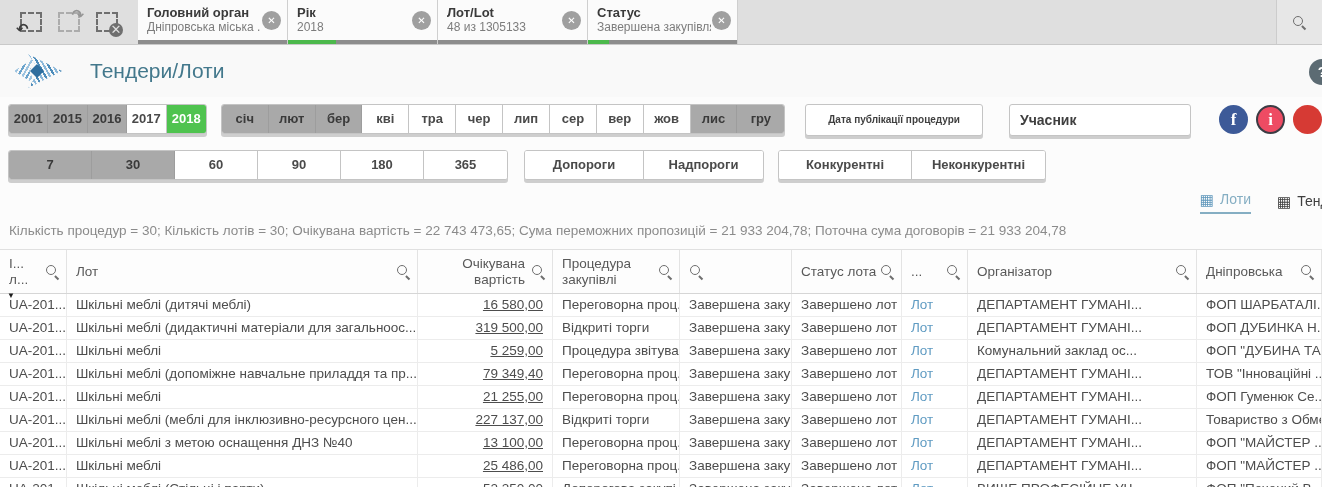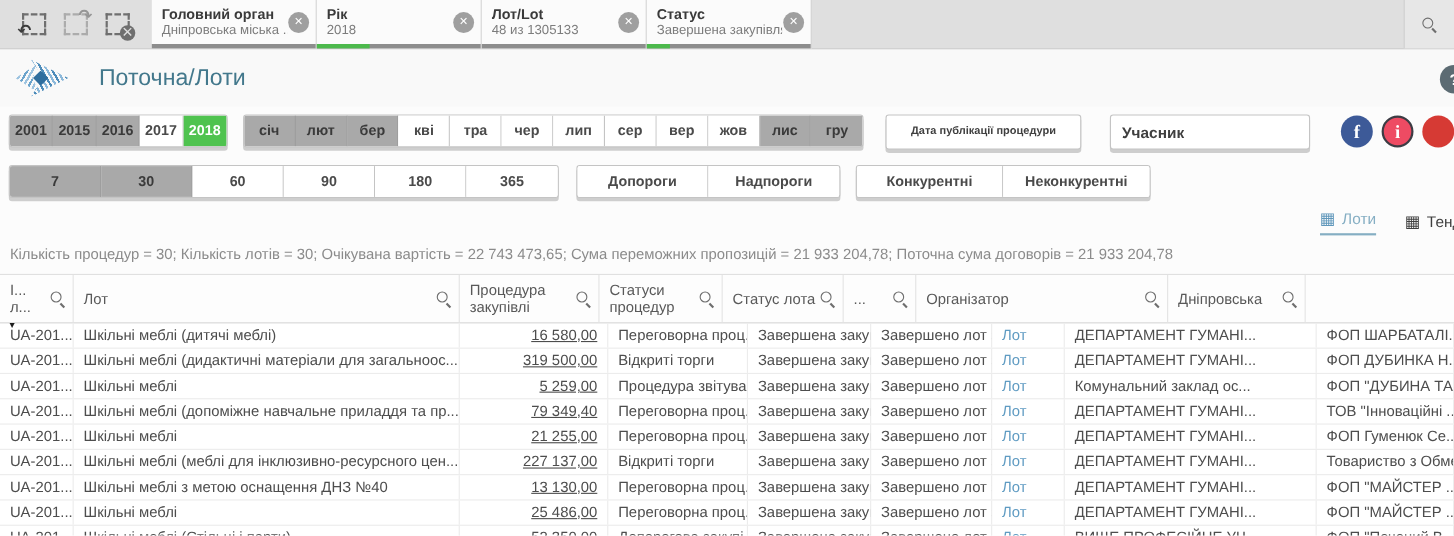--- a/index.html
+++ b/index.html
@@ -147,21 +147,21 @@
         <span class="mag"></span>
       </div>
   </div>
 
   <div class="title-bar">
     <div class="logo">
       <div class="lwing"></div>
         <div class="rwing"></div>
         <div class="core"></div>
     </div>
-    <div class="page-title">Поточна/Лоти</div>
+    <div class="page-title">Тендери/Лоти</div>
     <div class="help-circle">?</div>
   </div>
 
   <div class="row1">
     <div class="bgroup">
         <div class="btn w-year gray">2001</div>
         <div class="btn w-year gray">2015</div>
         <div class="btn w-year gray">2016</div>
         <div class="btn w-year">2017</div>
         <div class="btn w-year green">2018</div>
@@ -225,28 +225,31 @@
     <div class="thead">
         <div class="th c0">
           <span class="th-label">І...
 л...</span>
           <span class="mag"></span>
         </div>
         <div class="th c1">
           <span class="th-label">Лот</span>
           <span class="mag"></span>
         </div>
+        <div class="th c2 right">
+          <span class="th-label">Очікувана
+вартість</span>
+          <span class="mag"></span>
+        </div>
         <div class="th c3">
           <span class="th-label">Процедура
 закупівлі</span>
           <span class="mag"></span>
         </div>
         <div class="th c4">
-          <span class="th-label">Статуси
-процедур</span>
           <span class="mag"></span>
         </div>
         <div class="th c5">
           <span class="th-label">Статус лота</span>
           <span class="mag"></span>
         </div>
         <div class="th c6">
           <span class="th-label">...</span>
           <span class="mag"></span>
         </div>
@@ -323,21 +326,21 @@
           <div class="td c3">Відкриті торги</div>
           <div class="td c4">Завершена закупі...</div>
           <div class="td c5">Завершено лот зак...</div>
           <div class="td c6 link">Лот</div>
           <div class="td c7">ДЕПАРТАМЕНТ ГУМАНІ...</div>
           <div class="td c8">Товариство з Обме...</div>
         </div>
         <div class="trow">
           <div class="td c0">UA-201...</div>
           <div class="td c1">Шкільні меблі з метою оснащення ДНЗ №40</div>
-          <div class="td c2 num">13 130,00</div>
+          <div class="td c2 num">13 100,00</div>
           <div class="td c3">Переговорна проц...</div>
           <div class="td c4">Завершена закупі...</div>
           <div class="td c5">Завершено лот зак...</div>
           <div class="td c6 link">Лот</div>
           <div class="td c7">ДЕПАРТАМЕНТ ГУМАНІ...</div>
           <div class="td c8">ФОП "МАЙСТЕР ...</div>
         </div>
         <div class="trow">
           <div class="td c0">UA-201...</div>
           <div class="td c1">Шкільні меблі</div>

